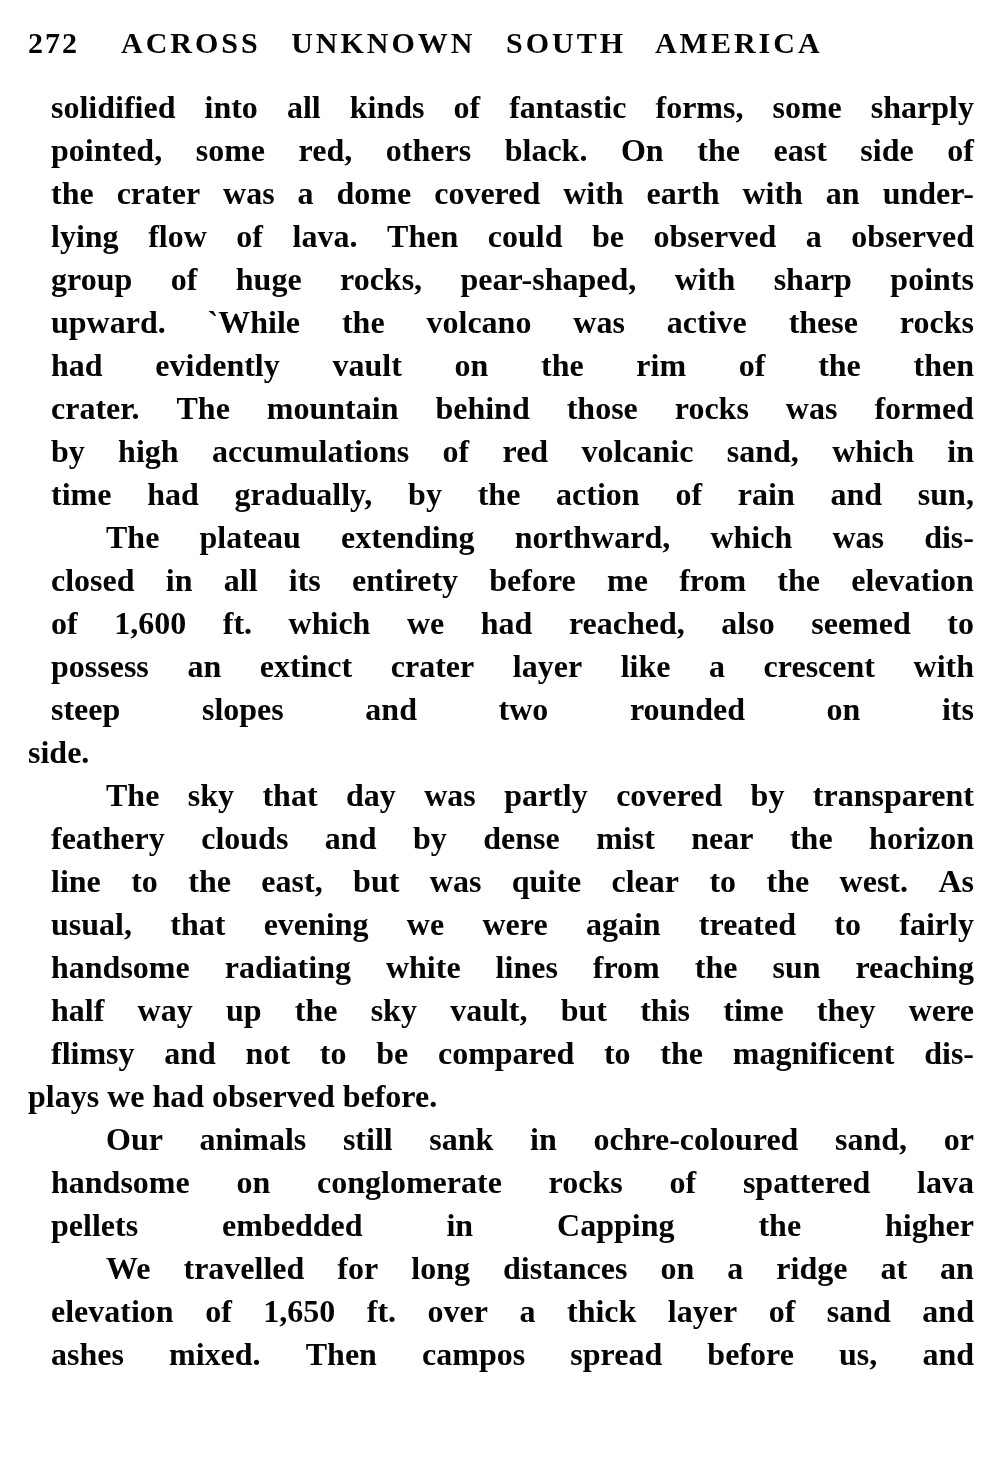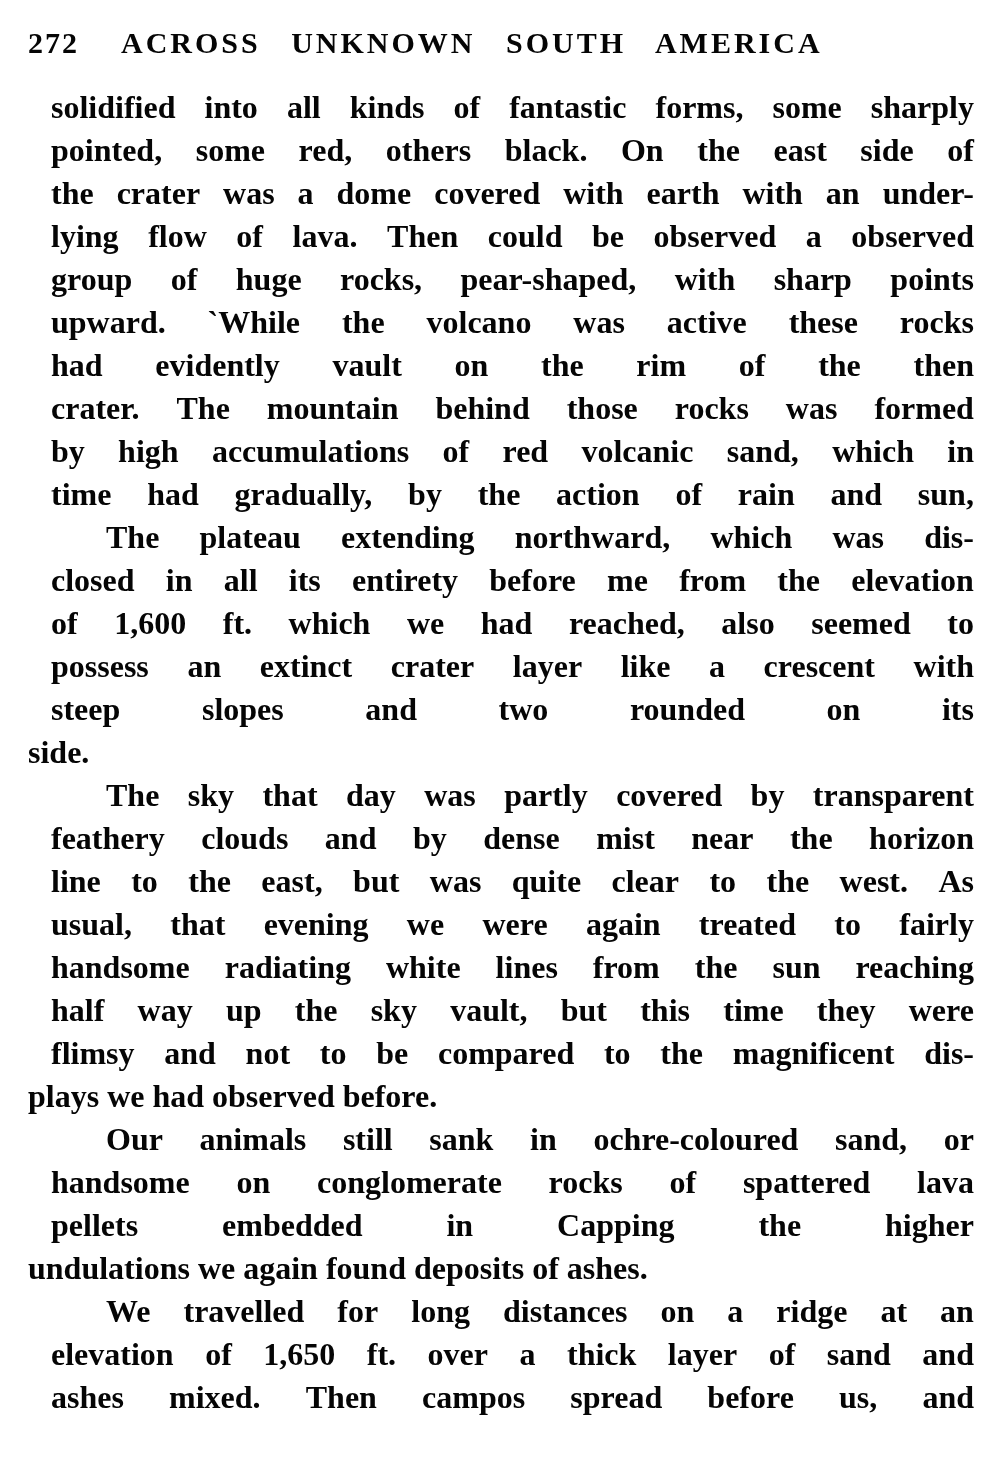--- a/index.html
+++ b/index.html
@@ -345,21 +345,20 @@
           <span class="w">lava</span>
         </div>
         <div class="line just">
           <span class="w">pellets</span>
           <span class="w">embedded</span>
           <span class="w">in</span>
           <span class="w">Capping</span>
           <span class="w">the</span>
           <span class="w">higher</span>
         </div>
-        <div class="line">undulations we again found deposits of ashes.</div>
       </div>
       <div class="paragraph">
         <div class="line just indent">
           <span class="w">We</span>
           <span class="w">travelled</span>
           <span class="w">for</span>
           <span class="w">long</span>
           <span class="w">distances</span>
           <span class="w">on</span>
           <span class="w">a</span>

